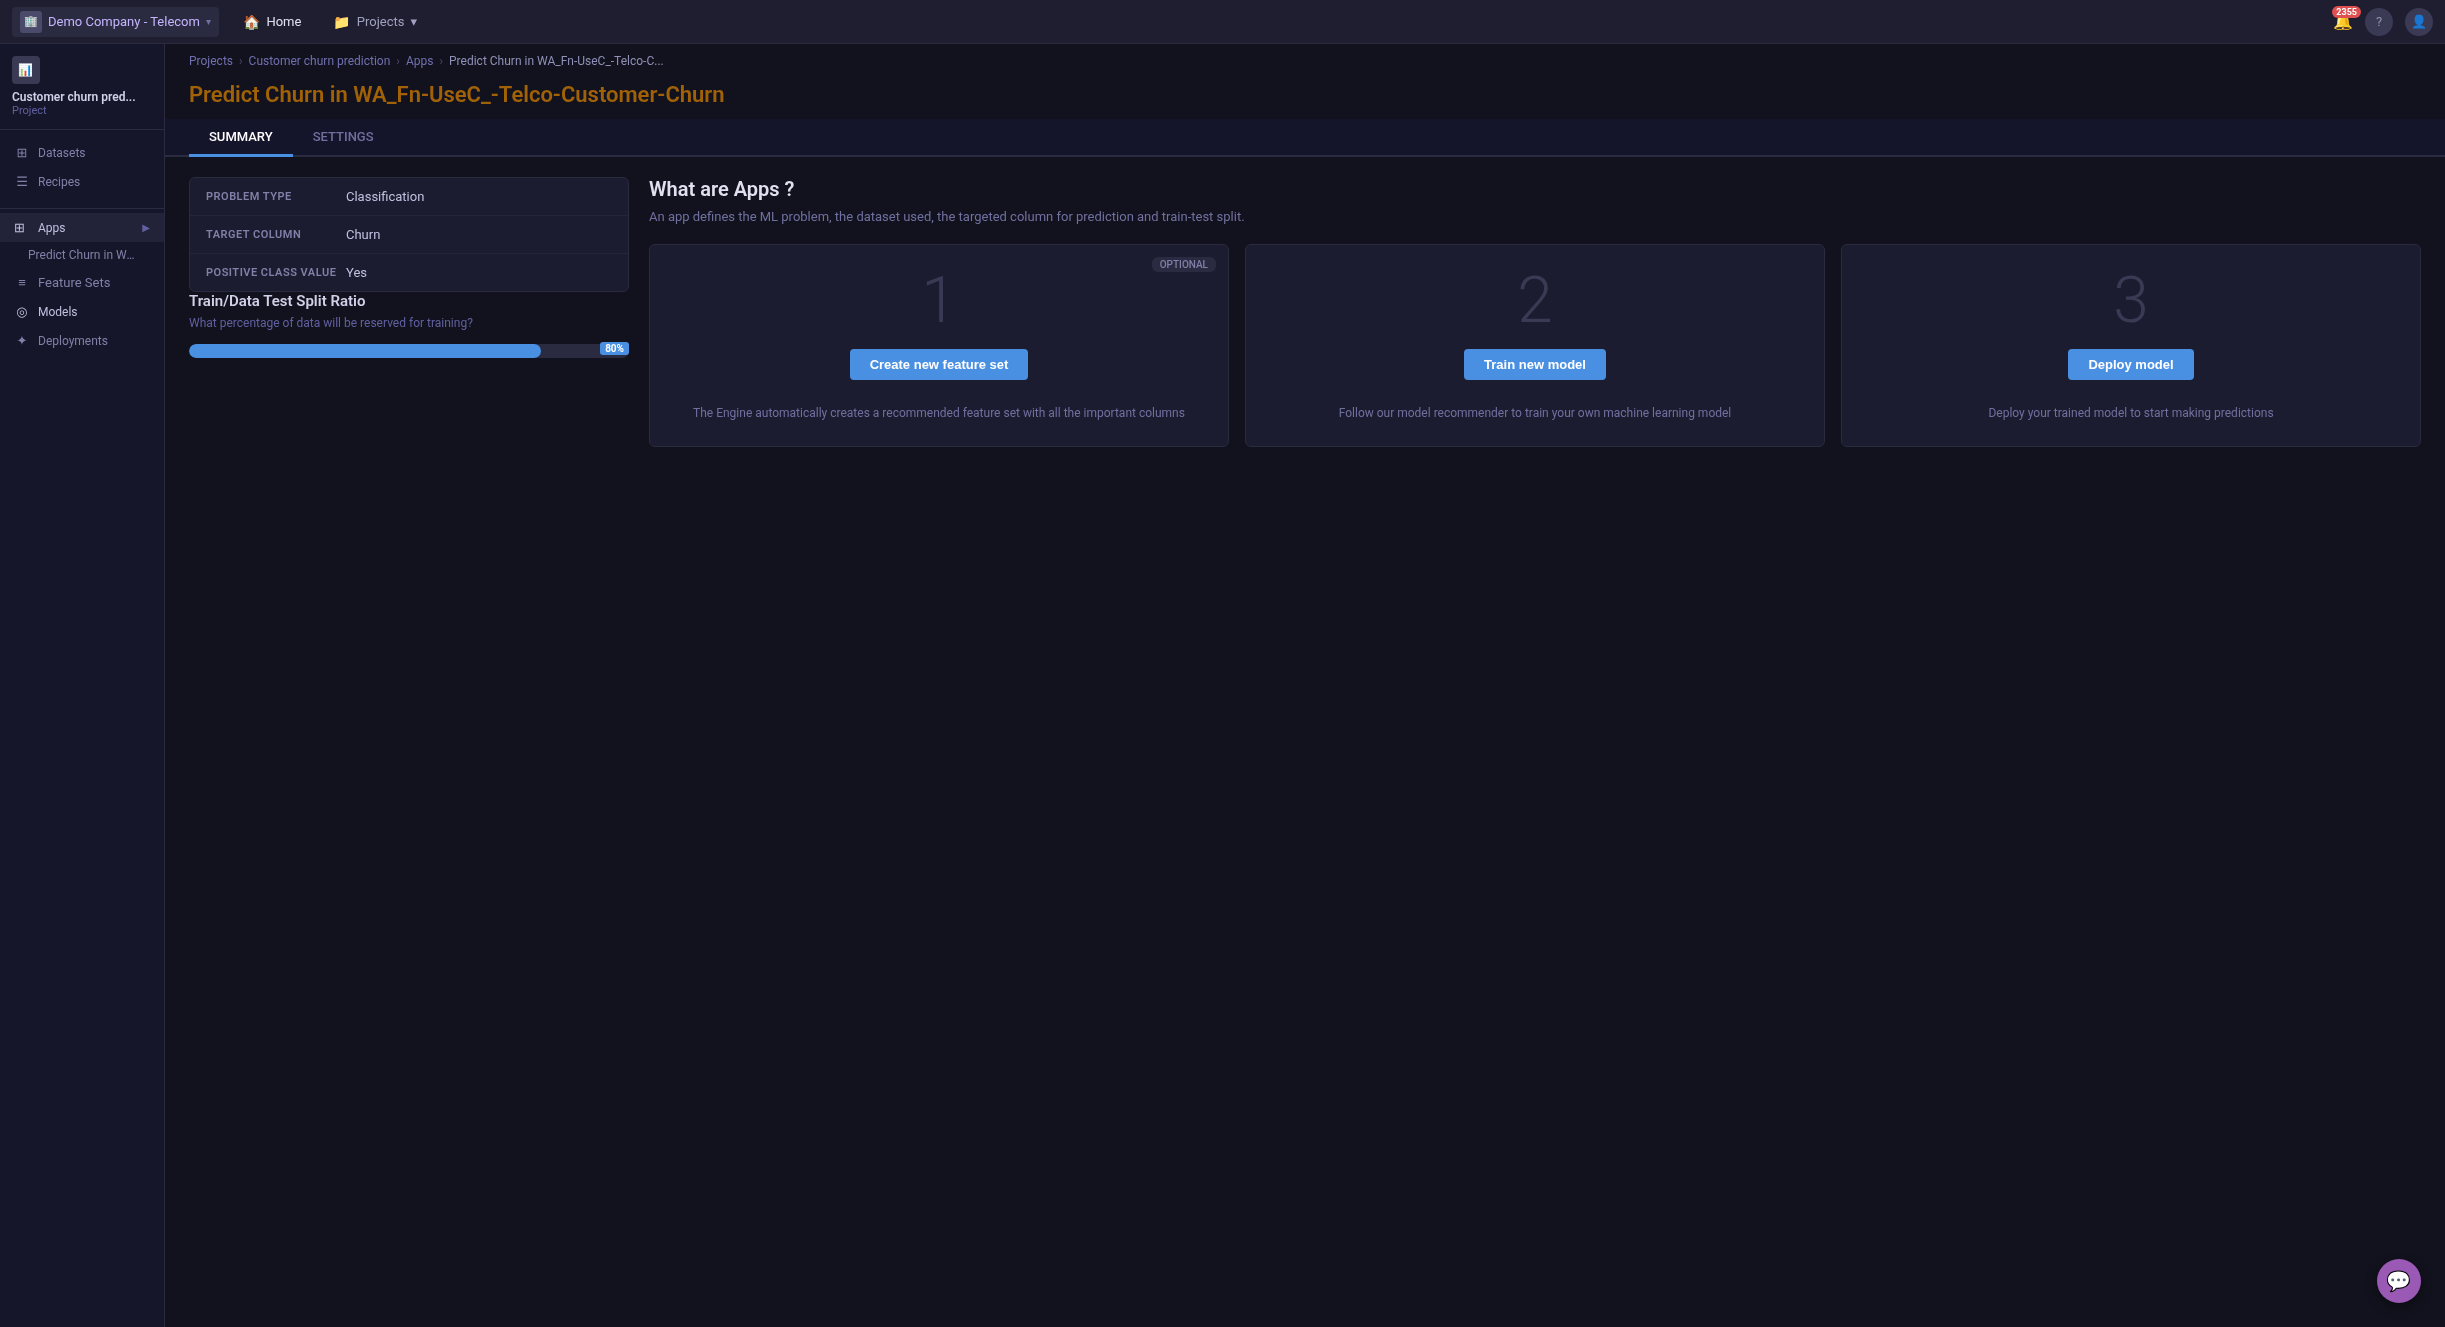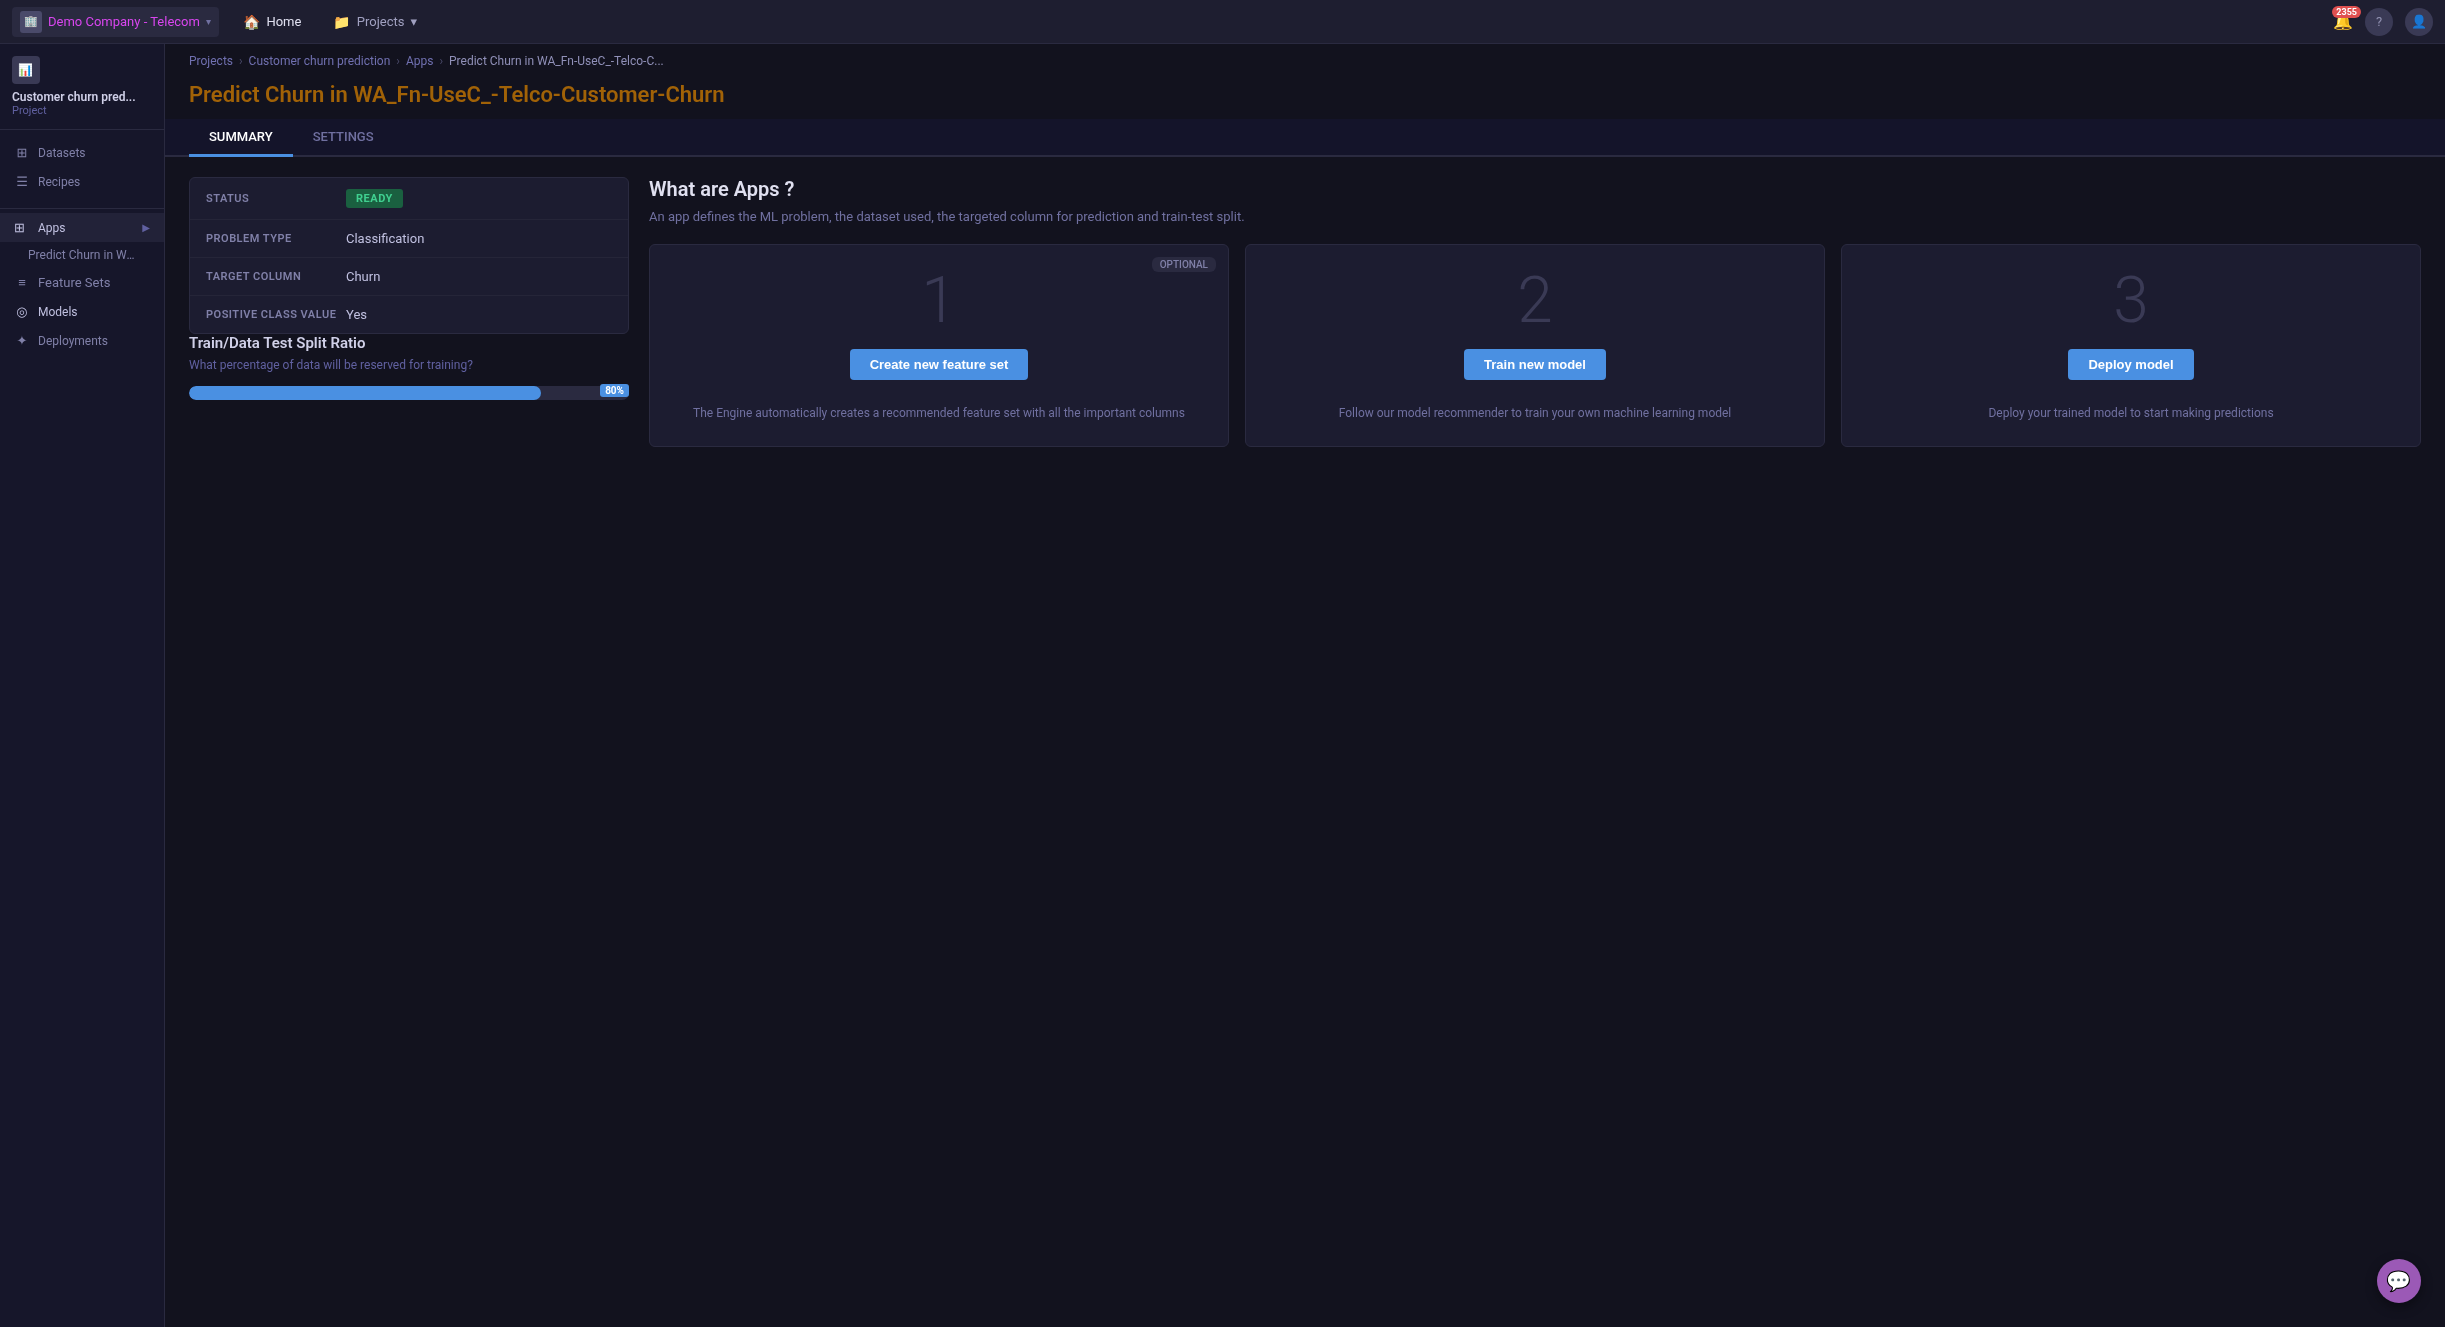--- a/index.html
+++ b/index.html
@@ -41,21 +41,21 @@
       height: 22px;
       background: #4a4a6a;
       border-radius: 3px;
       display: flex;
       align-items: center;
       justify-content: center;
       font-size: 11px;
       color: #9090b0;
     }
     .company-selector .company-name {
-      color: #d946ef;
+      color: #c4b5fd;
       font-size: 13px;
     }
     .company-selector .chevron {
       margin-left: auto;
       color: #7070a0;
       font-size: 10px;
     }
     .nav-item {
       display: flex;
       align-items: center;
@@ -546,24 +546,20 @@
       <div class="tab-item">
         <span>SETTINGS</span>
       </div>
     </div>
 
     <div class="content-body">
 
       <div class="summary-panel">
         <div class="summary-table">
 
-          <div class="summary-row">
-            <span class="summary-label">STATUS</span>
-            <span class="status-badge">READY</span>
-          </div>
 
           <div class="summary-row">
             <span class="summary-label">PROBLEM TYPE</span>
             <span class="summary-value">Classification</span>
           </div>
 
 
           <div class="summary-row">
             <span class="summary-label">TARGET COLUMN</span>
             <span class="summary-value">Churn</span>

